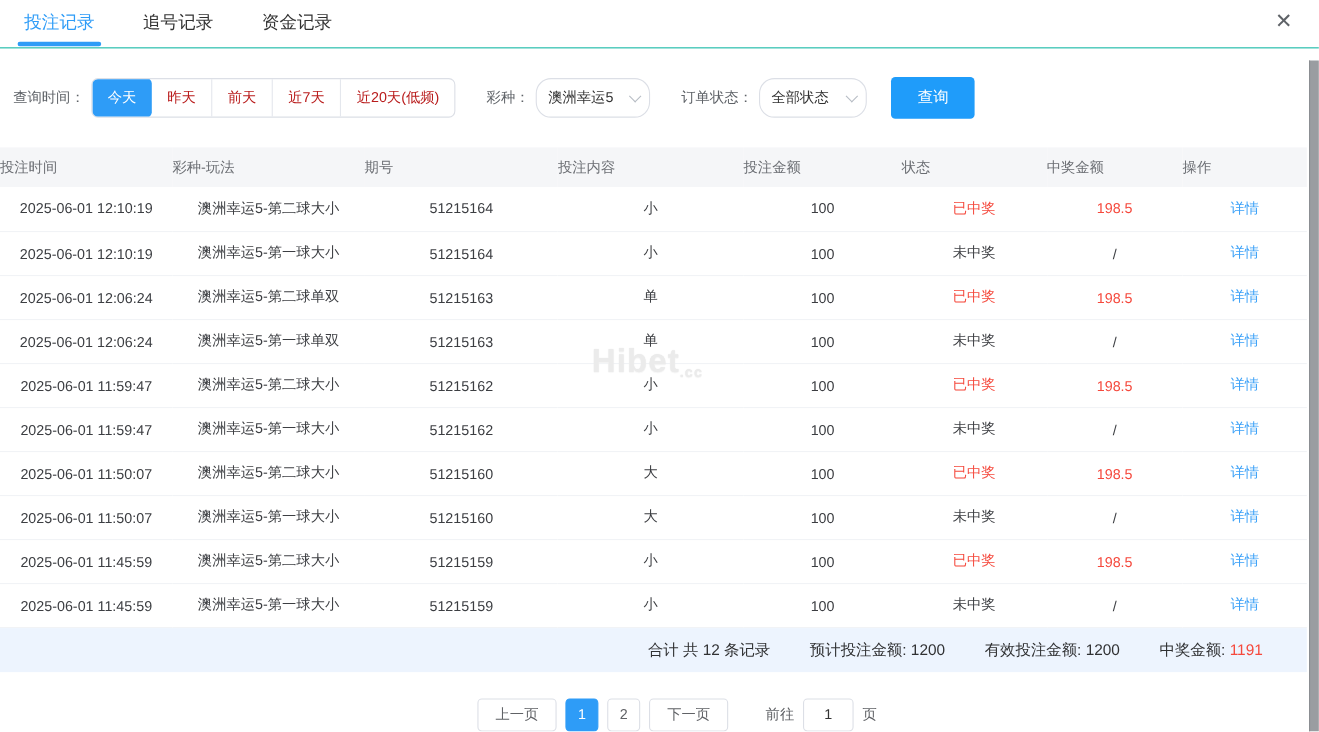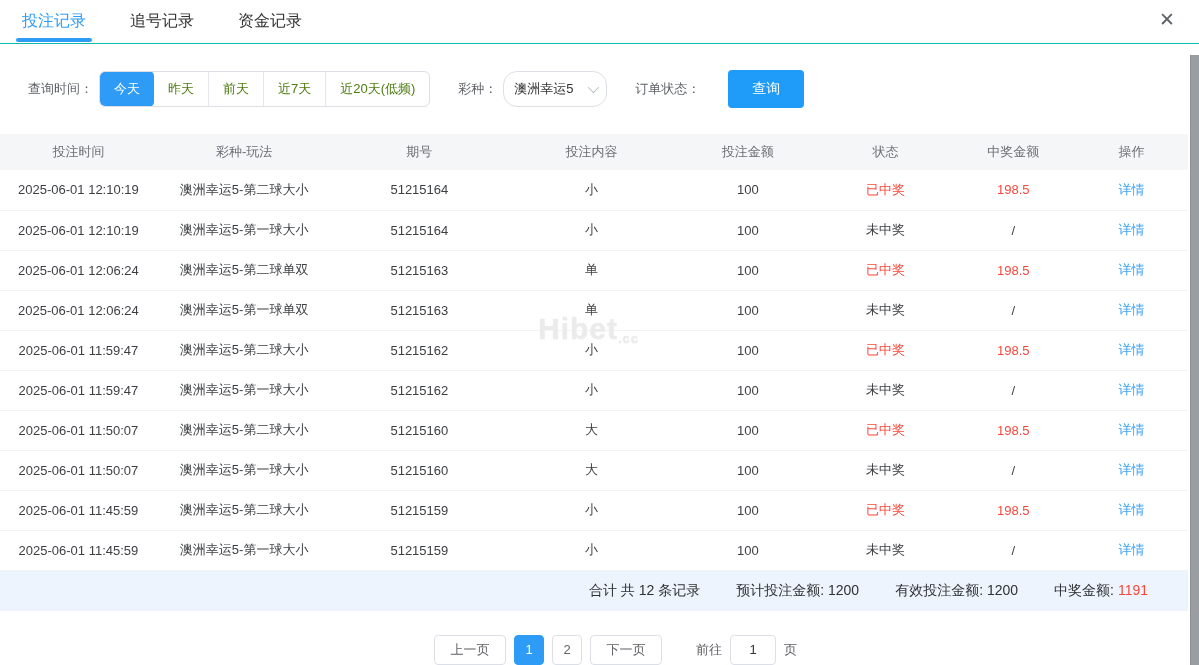--- a/index.html
+++ b/index.html
@@ -12,42 +12,42 @@
     display:flex; align-items:center; padding-left:22px; }
   .tab { position:relative; font-size:16px; color:#333; margin-right:44px;
     height:44px; line-height:42px; cursor:pointer; }
   .tab.active { color:#2e9cf7; }
   .tab.active::after { content:""; position:absolute; left:-6px; right:-6px;
     bottom:2px; height:4px; border-radius:3px; background:#2e9cf7; }
   .close-btn { position:absolute; right:24px; top:10px; font-size:19px;
     color:#5f6368; cursor:pointer; line-height:1; }
 
   
-  .filterbar { height:90px; display:flex; align-items:center; padding-left:28px; }
+  .filterbar { height:90px; display:flex; align-items:center; padding-left:12px; }
   .flabel { font-size:13px; color:#5f6368; margin-right:6px; white-space:nowrap; }
   .seg-group { display:flex; align-items:center; border:1px solid #dcdfe6;
     border-radius:6px; height:36px; overflow:hidden; background:#fff; }
-  .seg { font-size:13px; color:#4d7c0f; padding:0 14px; height:36px; line-height:36px;
+  .seg { font-size:13px; color:#b91c1c; padding:0 14px; height:36px; line-height:36px;
     cursor:pointer; white-space:nowrap; }
   .seg.sep { border-left:1px solid #e4e7ed; }
   .seg.active { background:#2e9cf7; color:#fff; border-radius:5px; height:36px; }
   .select-box { display:flex; align-items:center; justify-content:space-between;
     border:1px solid #dcdfe6; border-radius:14px; height:36px; padding:0 10px;
     font-size:13px; color:#333; cursor:pointer; background:#fff; }
   .caret { width:8px; height:8px; border-right:1.5px solid #b6bcc4;
     border-bottom:1.5px solid #b6bcc4; transform:rotate(45deg) translateY(-2px);
     margin-left:8px; }
   .gap28 { width:28px; }
   .query-btn { width:76px; height:38px; background:#1f9cfa; color:#fff;
     font-size:14px; border:none; border-radius:4px; cursor:pointer; margin-left:22px; }
 
   
   table { width:1188px; border-collapse:collapse; table-layout:fixed; }
   thead th { background:#f5f6f8; height:36px; font-weight:normal; font-size:13px;
-    color:#6b6e73; text-align:center; }
+    color:#6b6e73; text-align:left; }
   tbody td { height:40px; font-size:13px; color:#3c3e42; text-align:center;
     border-bottom:1px solid #f1f3f6; background:#fff; }
   tbody td.red { color:#f5493d; }
   .detail-link { color:#3ba1f8; cursor:pointer; text-decoration:none; }
 
   
   .watermark { position:absolute; left:538px; top:312px; pointer-events:none;
     color:#ebebeb; text-shadow:0 1px 1px #f7f7f7, 0 0 1px #dedede;
     font-weight:bold; font-size:30px; letter-spacing:1px; }
   .watermark .wm-suffix { font-size:13px; vertical-align:bottom; }
@@ -96,20 +96,24 @@
       <span class="seg sep">近20天(低频)</span>
     </div>
     <span class="gap28"></span>
     <span class="flabel">彩种：</span>
     <div class="select-box" style="width:104px;">
       <span>澳洲幸运5</span>
       <span class="caret"></span>
     </div>
     <span class="gap28"></span>
     <span class="flabel">订单状态：</span>
+    <div class="select-box" style="width:98px;">
+      <span>全部状态</span>
+      <span class="caret"></span>
+    </div>
     <button class="query-btn">查询</button>
   </div>
 
   <table>
     <colgroup>
       <col style="width:13.2%">
         <col style="width:14.7%">
         <col style="width:14.8%">
       <col style="width:14.2%">
         <col style="width:12.1%">

